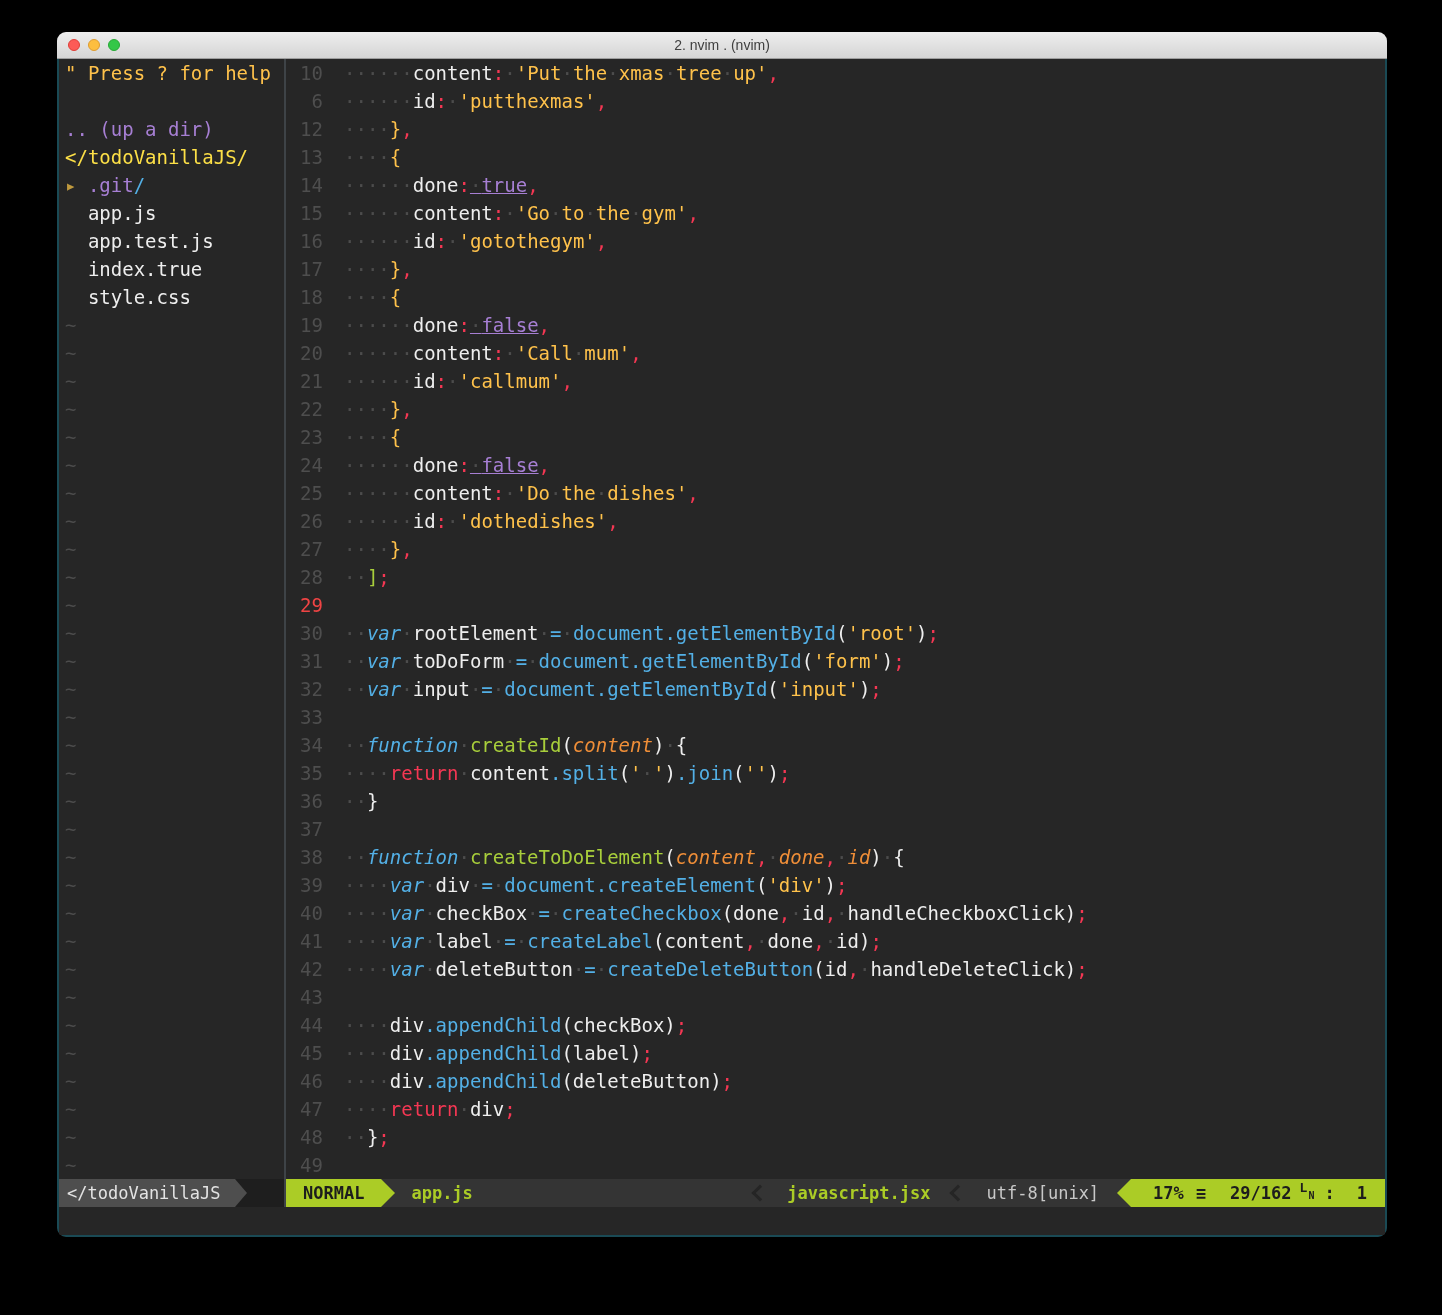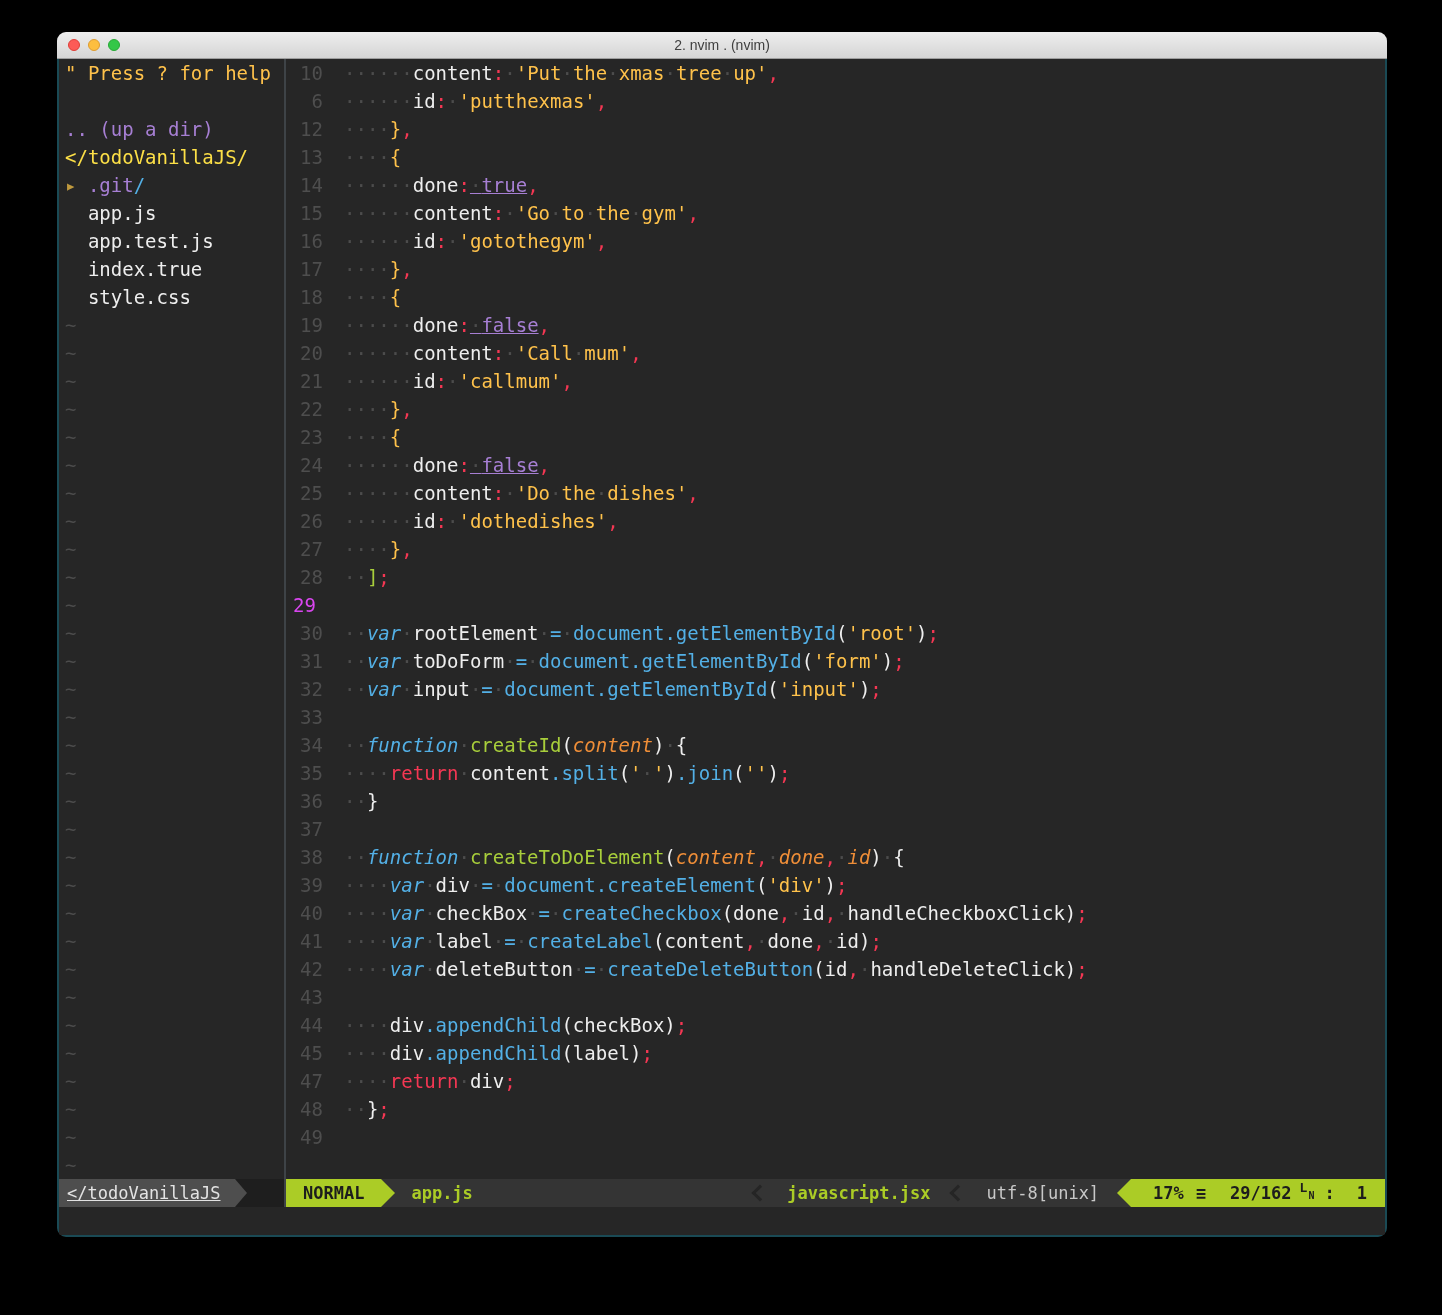--- a/index.html
+++ b/index.html
@@ -29,21 +29,21 @@
     position:absolute;top:27px;left:0;right:0;bottom:0;
     background:#262626;display:flex;flex-direction:column;
     border:2px solid #1a4a55;border-top:none;border-radius:0 0 9px 9px;box-sizing:border-box;
   }
   .main{display:flex;height:1120px;}
   .sidebar{width:225px;overflow:hidden;padding-left:6px;box-sizing:border-box;}
   .vsep{width:2px;background:#3e4347;}
   .editor{flex:1;overflow:hidden;}
   .row{height:28px;line-height:28px;white-space:pre;font-size:19px;}
   .gutter{display:inline-block;width:37px;text-align:right;color:#4e4e4e;margin-right:21px;}
-  .gutter.cur{color:#d946ef;text-align:center;}
+  .gutter.cur{color:#ef4444;}
   
   .t-w{color:#eeeeee;}
   .t-y{color:#ffc24b;}
   .t-p{color:#f43753;}
   .t-pu{color:#a77fd4;text-decoration:underline;}
   .t-c{color:#53b0e6;}
   .t-ci{color:#53b0e6;font-style:italic;}
   .t-g{color:#a8ce3b;}
   .t-o{color:#ef8e38;font-style:italic;}
   .d{color:#4c4c4c;font-style:normal;}
@@ -51,21 +51,21 @@
   .t-sy{color:#ffc24b;}
   .t-spu{color:#a77fd4;}
   .t-sp{color:#fde047;}
   .t-sw{color:#eeeeee;}
   .t-sc{color:#53b0e6;}
   .t-sar{color:#c09a3e;}
   .t-til{color:#4c4c4c;}
   
   .statusline{height:28px;display:flex;background:#1e1e1e;font-size:17px;line-height:28px;}
   .sl-nt{width:225px;display:flex;background:#1e1e1e;}
-  .sl-nt-seg{background:#4e4e4e;color:#e3e3e3;padding:0 14px 0 8px;white-space:pre;text-decoration:underline;}
+  .sl-nt-seg{background:#4e4e4e;color:#e3e3e3;padding:0 14px 0 8px;white-space:pre;}
   .arr-gray{width:0;height:0;border-top:14px solid transparent;border-bottom:14px solid transparent;border-left:12px solid #4e4e4e;}
   .sl-sep{width:2px;background:#3e4347;}
   .sl-air{flex:1;display:flex;background:#343434;}
   .seg-mode{background:#abcc26;color:#1d1d1d;font-weight:bold;padding:0 17px;}
   .arr-green{width:0;height:0;border-top:14px solid transparent;border-bottom:14px solid transparent;border-left:14px solid #abcc26;}
   .seg-file{color:#abcc26;font-weight:bold;padding:0 16px;}
   .sl-spacer{flex:1;}
   .chev{width:9px;height:9px;border-left:3px solid #252525;border-bottom:3px solid #252525;transform:rotate(45deg);align-self:center;margin:0 11px;}
   .seg-ft{color:#abcc26;font-weight:bold;padding:0 10px;}
   .seg-enc{color:#c8c8c8;padding:0 12px;}
@@ -170,20 +170,21 @@
           <div class="row"><span class="gutter">36</span><span class="t-ws"><span class="d">·</span><span class="d">·</span></span><span class="t-w">}</span></div>
           <div class="row"><span class="gutter">37</span></div>
           <div class="row"><span class="gutter">38</span><span class="t-ws"><span class="d">·</span><span class="d">·</span></span><span class="t-ci">function<span class="d">·</span></span><span class="t-g">createToDoElement</span><span class="t-w">(</span><span class="t-o">content</span><span class="t-p">,</span><span class="t-o"><span class="d">·</span>done</span><span class="t-p">,</span><span class="t-o"><span class="d">·</span>id</span><span class="t-w">)<span class="d">·</span>{</span></div>
           <div class="row"><span class="gutter">39</span><span class="t-ws"><span class="d">·</span><span class="d">·</span><span class="d">·</span><span class="d">·</span></span><span class="t-ci">var<span class="d">·</span></span><span class="t-w">div<span class="d">·</span></span><span class="t-c">=<span class="d">·</span>document.createElement</span><span class="t-w">(</span><span class="t-y">'div'</span><span class="t-w">)</span><span class="t-p">;</span></div>
           <div class="row"><span class="gutter">40</span><span class="t-ws"><span class="d">·</span><span class="d">·</span><span class="d">·</span><span class="d">·</span></span><span class="t-ci">var<span class="d">·</span></span><span class="t-w">checkBox<span class="d">·</span></span><span class="t-c">=<span class="d">·</span>createCheckbox</span><span class="t-w">(done</span><span class="t-p">,</span><span class="t-w"><span class="d">·</span>id</span><span class="t-p">,</span><span class="t-w"><span class="d">·</span>handleCheckboxClick)</span><span class="t-p">;</span></div>
           <div class="row"><span class="gutter">41</span><span class="t-ws"><span class="d">·</span><span class="d">·</span><span class="d">·</span><span class="d">·</span></span><span class="t-ci">var<span class="d">·</span></span><span class="t-w">label<span class="d">·</span></span><span class="t-c">=<span class="d">·</span>createLabel</span><span class="t-w">(content</span><span class="t-p">,</span><span class="t-w"><span class="d">·</span>done</span><span class="t-p">,</span><span class="t-w"><span class="d">·</span>id)</span><span class="t-p">;</span></div>
           <div class="row"><span class="gutter">42</span><span class="t-ws"><span class="d">·</span><span class="d">·</span><span class="d">·</span><span class="d">·</span></span><span class="t-ci">var<span class="d">·</span></span><span class="t-w">deleteButton<span class="d">·</span></span><span class="t-c">=<span class="d">·</span>createDeleteButton</span><span class="t-w">(id</span><span class="t-p">,</span><span class="t-w"><span class="d">·</span>handleDeleteClick)</span><span class="t-p">;</span></div>
           <div class="row"><span class="gutter">43</span></div>
           <div class="row"><span class="gutter">44</span><span class="t-ws"><span class="d">·</span><span class="d">·</span><span class="d">·</span><span class="d">·</span></span><span class="t-w">div</span><span class="t-c">.appendChild</span><span class="t-w">(checkBox)</span><span class="t-p">;</span></div>
           <div class="row"><span class="gutter">45</span><span class="t-ws"><span class="d">·</span><span class="d">·</span><span class="d">·</span><span class="d">·</span></span><span class="t-w">div</span><span class="t-c">.appendChild</span><span class="t-w">(label)</span><span class="t-p">;</span></div>
+          <div class="row"><span class="gutter">46</span><span class="t-ws"><span class="d">·</span><span class="d">·</span><span class="d">·</span><span class="d">·</span></span><span class="t-w">div</span><span class="t-c">.appendChild</span><span class="t-w">(deleteButton)</span><span class="t-p">;</span></div>
           <div class="row"><span class="gutter">47</span><span class="t-ws"><span class="d">·</span><span class="d">·</span><span class="d">·</span><span class="d">·</span></span><span class="t-p">return<span class="d">·</span></span><span class="t-w">div</span><span class="t-p">;</span></div>
           <div class="row"><span class="gutter">48</span><span class="t-ws"><span class="d">·</span><span class="d">·</span></span><span class="t-w">}</span><span class="t-p">;</span></div>
           <div class="row"><span class="gutter">49</span></div>
         </div>
     </div>
 
     <div class="statusline">
       <div class="sl-nt">
         <span class="sl-nt-seg">&lt;/todoVanillaJS</span>
         <span class="arr-gray"></span>

